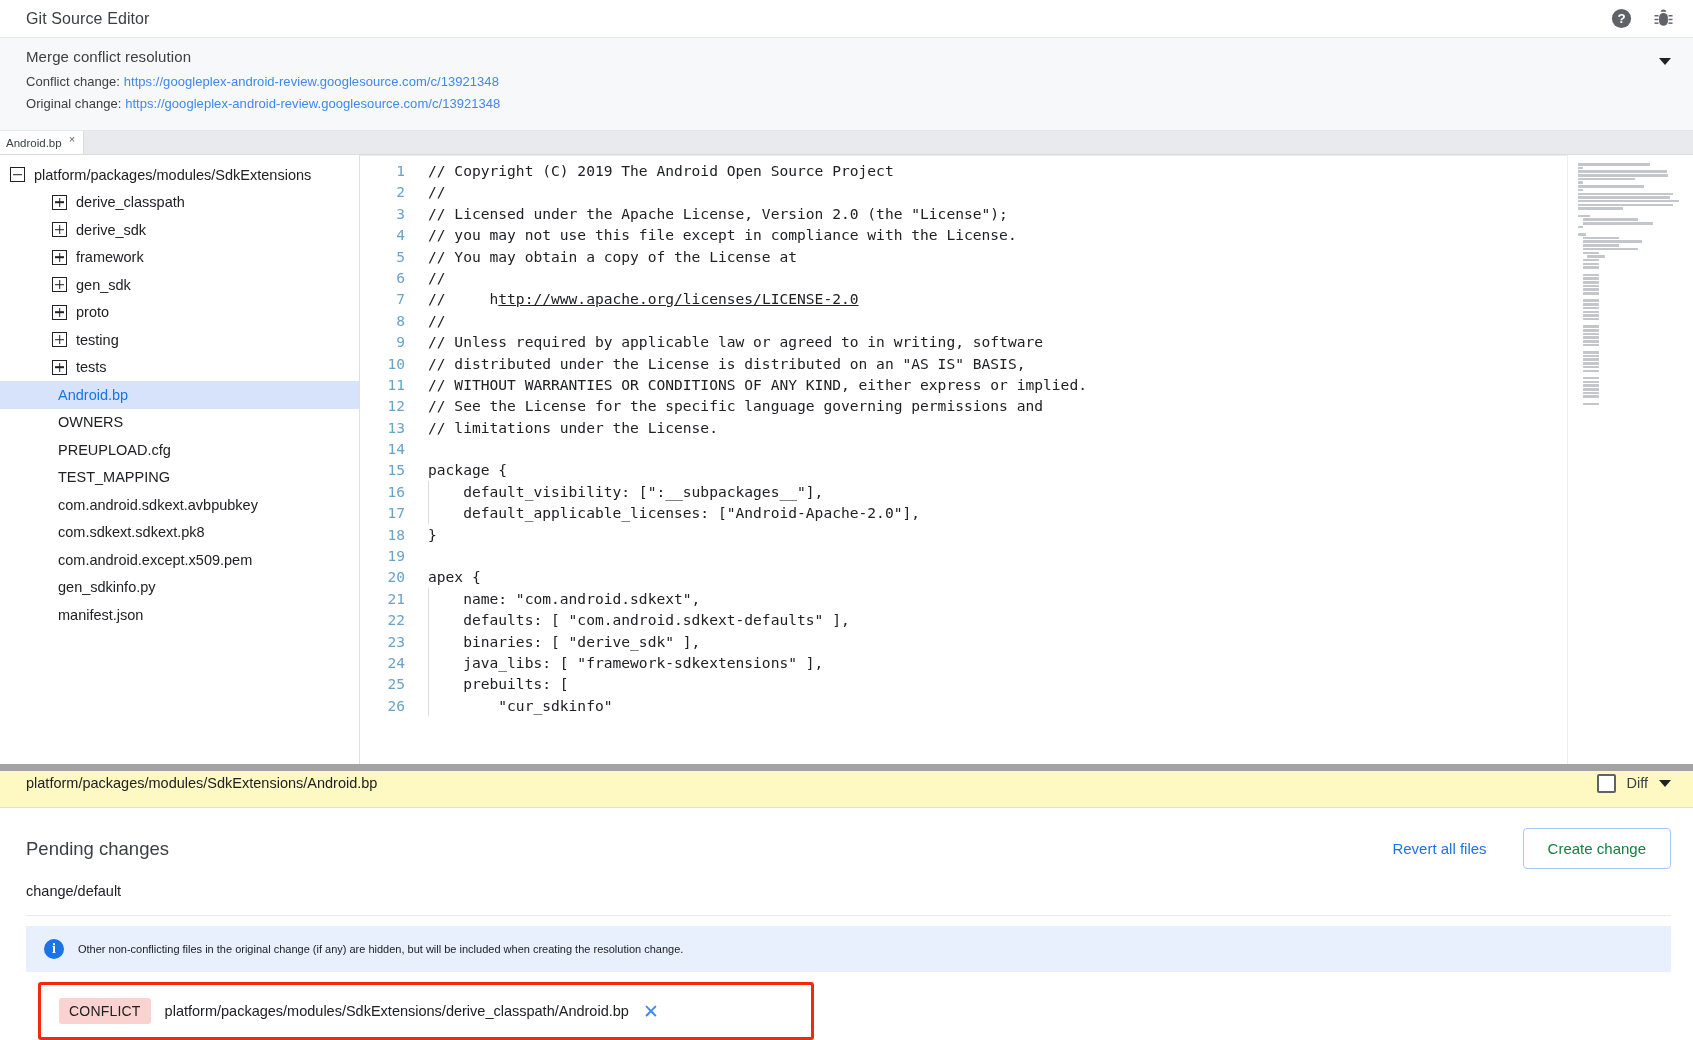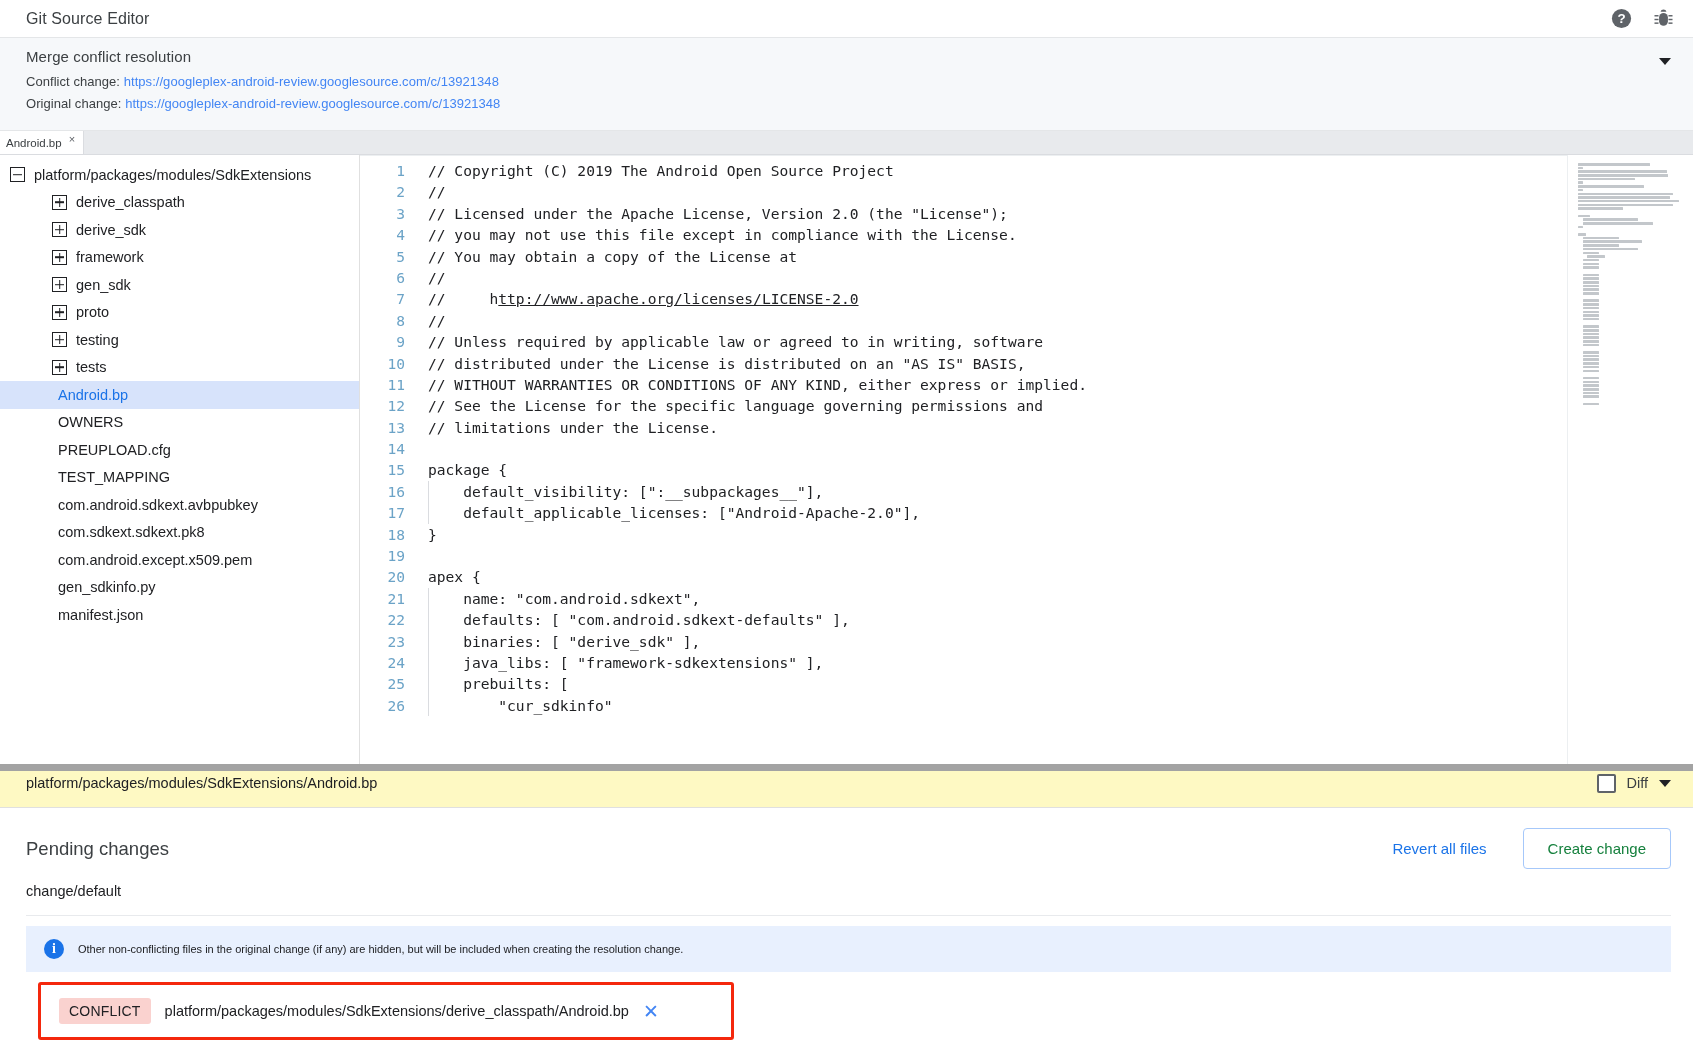--- a/index.html
+++ b/index.html
@@ -220,21 +220,21 @@
     display: flex; align-items: center; justify-content: center;
     font-family: "Liberation Serif", serif;
   }
   .info-text { font-size: 11px; color: #202124; }
 
   
   .conflict-outer { padding: 0 0 0 0; margin-top: 10px; position: relative; }
   .conflict-highlight {
     border: 3px solid #f4280d;
     border-radius: 3px;
-    width: 696px;
+    width: 776px;
     margin-left: 12px;
     padding: 0;
     background: #fff;
   }
   .conflict-row {
     display: flex; align-items: center;
     gap: 14px;
     padding: 13px 18px 13px 18px;
   }
   .conflict-badge {

